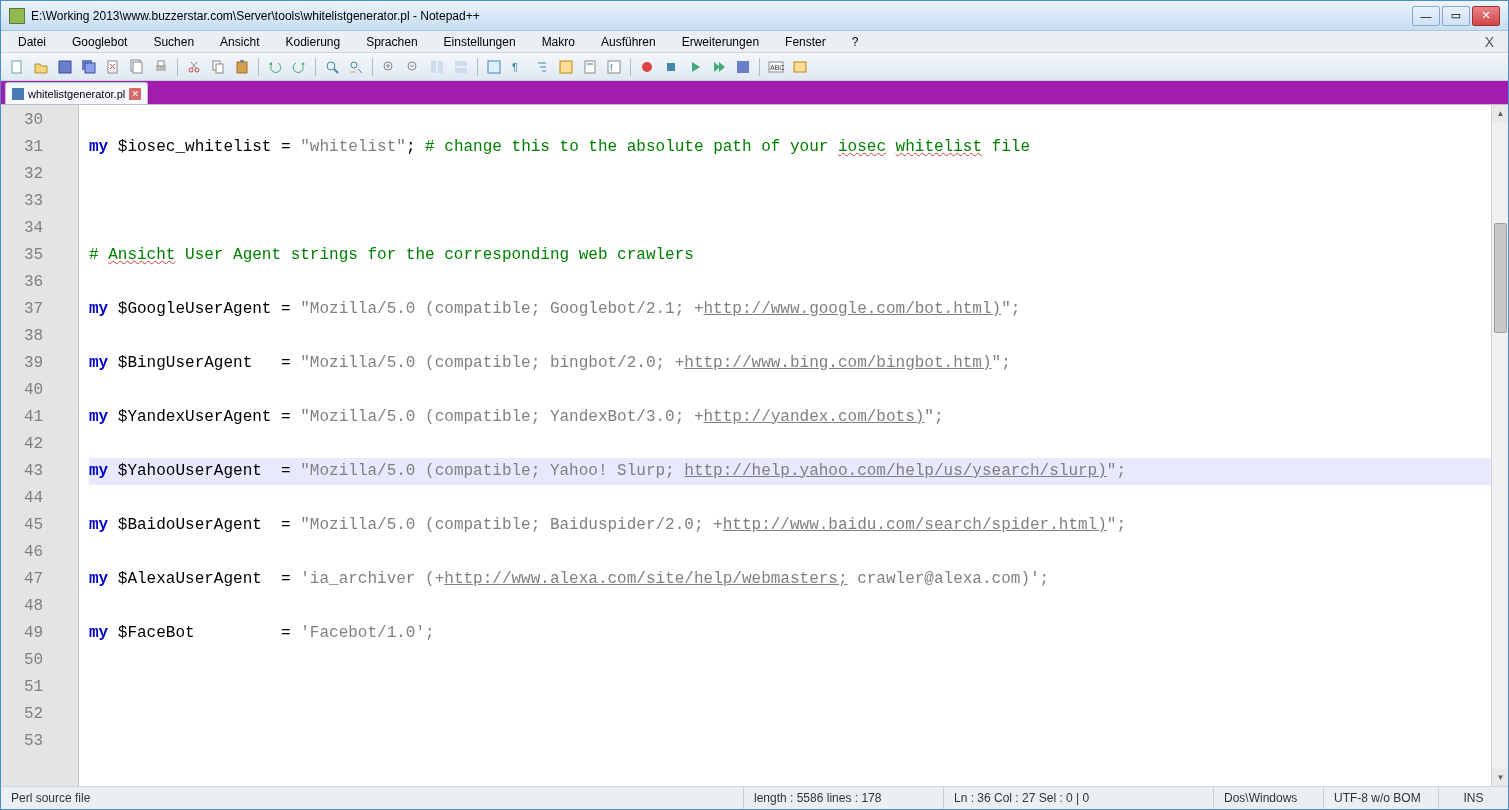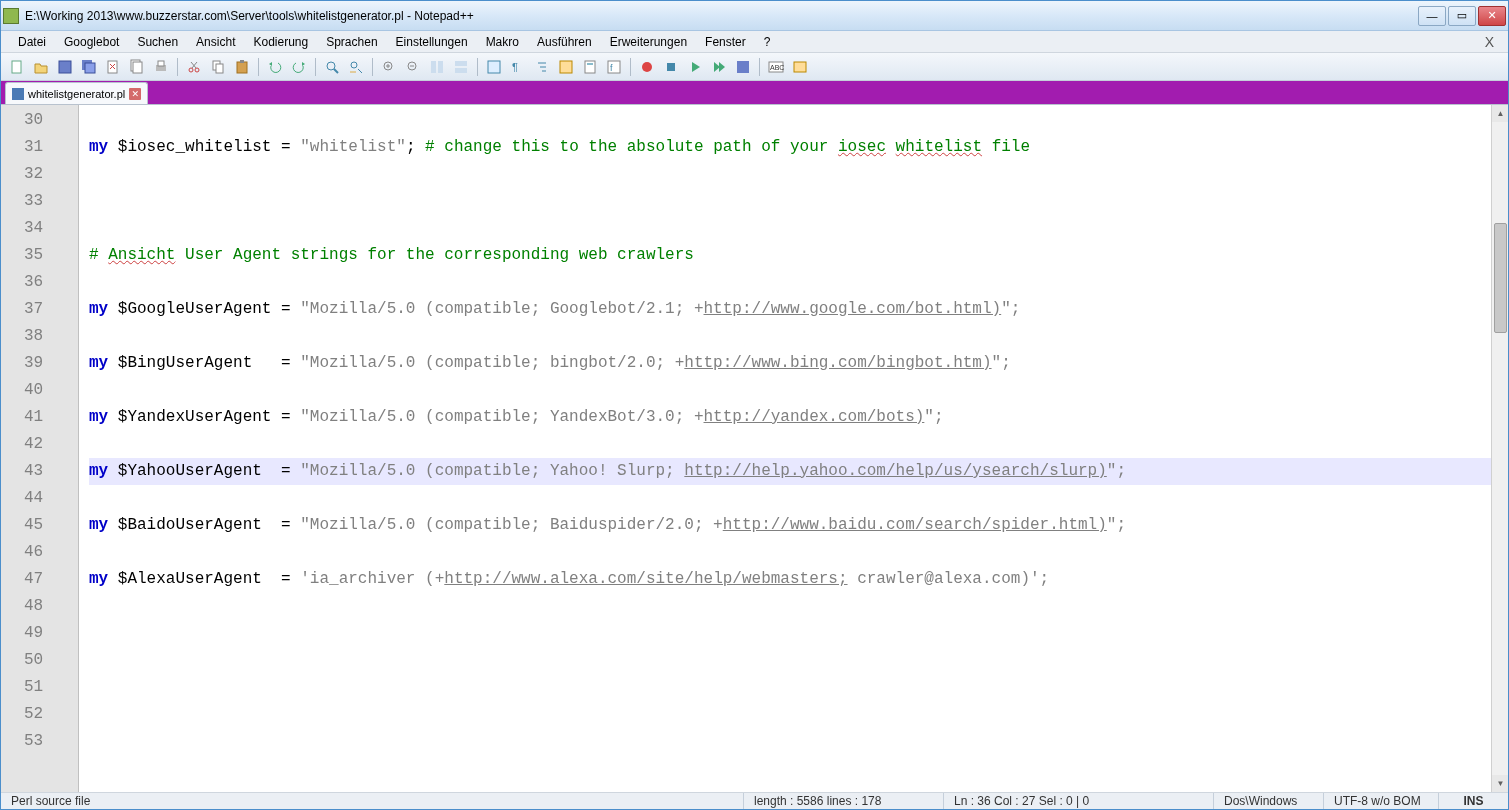--- a/index.html
+++ b/index.html
@@ -1,52 +1,52 @@
 <!DOCTYPE html>
 <html><head>
 <meta charset="utf-8">
 <style>
 * { margin: 0; padding: 0; box-sizing: border-box; }
 body { font-family: "Segoe UI", Tahoma, sans-serif; font-size: 12px; background: #fff; overflow: hidden; width: 1509px; height: 810px; }
 .window { width: 1509px; height: 810px; display: flex; flex-direction: column; border: 1px solid #4b8ecb; }
-.titlebar { height: 30px; background: linear-gradient(to bottom, #eef5fc 0%, #d8e8f8 50%, #c7ddf2 100%); display: flex; align-items: center; padding: 0 2px; border-bottom: 1px solid #a8c5e2; }
+.titlebar { height: 30px; background: linear-gradient(to bottom, #eef5fc 0%, #d8e8f8 50%, #c7ddf2 100%); display: flex; align-items: center; padding: 0 8px; border-bottom: 1px solid #a8c5e2; }
 .titlebar-icon { width: 16px; height: 16px; margin-right: 6px; background: #8fb84f; border: 1px solid #5a7a2f; }
 .titlebar-text { flex: 1; font-size: 12px; color: #000; }
 .win-controls { display: flex; gap: 2px; }
 .win-btn { width: 28px; height: 20px; display: flex; align-items: center; justify-content: center; font-size: 11px; border: 1px solid #8ba8c4; background: linear-gradient(#e8f1fb,#cfe2f5); border-radius: 2px; cursor: pointer; }
 .win-btn.close { background: linear-gradient(#e9868b,#cf4647); border-color: #a03030; color: #fff; }
-.menubar { height: 22px; background: #ebeff4; display: flex; align-items: center; padding: 0 8px; gap: 0; border-bottom: 1px solid #cfd6de; font-size: 12px; }
+.menubar { height: 22px; background: #ebeff4; display: flex; align-items: center; padding: 0 8px; gap: 8px; border-bottom: 1px solid #cfd6de; font-size: 12px; }
 .menubar .mitem { padding: 3px 9px; cursor: pointer; }
 .menubar .x-btn { margin-left: auto; padding: 2px 6px; cursor: pointer; color: #555; font-size: 14px; }
 .toolbar { height: 28px; background: linear-gradient(#f4f7fb,#dfe8f2); display: flex; align-items: center; padding: 0 6px; gap: 4px; border-bottom: 1px solid #c5cfda; }
 .tbtn { width: 20px; height: 20px; display: flex; align-items: center; justify-content: center; cursor: pointer; border-radius: 2px; }
 .tsep { width: 1px; height: 18px; background: #b0bcc9; margin: 0 2px; }
 .tabbar { height: 24px; background: #a21caf; display: flex; align-items: flex-end; padding: 0 4px; border-bottom: 1px solid #b8c2ce; }
 .tab { height: 22px; background: #f7f9fc; border: 1px solid #b8c2ce; border-bottom: none; border-radius: 3px 3px 0 0; display: flex; align-items: center; padding: 0 6px; gap: 4px; font-size: 11px; cursor: pointer; }
 .tab .ficon { width: 12px; height: 12px; background: #4a7ab5; }
 .tab .tclose { width: 12px; height: 12px; background: #d46a6a; color: #fff; font-size: 9px; display: flex; align-items: center; justify-content: center; border-radius: 1px; cursor: pointer; }
 .editor-wrap { flex: 1; display: flex; position: relative; overflow: hidden; border-bottom: 1px solid #cfd6de; }
 .gutter { width: 78px; background: #e4e4e4; border-right: 1px solid #c0c0c0; font-family: Consolas, "Courier New", monospace; font-size: 16px; color: #808080; text-align: center; padding-top: 2px; }
 .gutter .ln { height: 27px; padding-right: 12px; line-height: 27px; }
 .code { flex: 1; font-family: Consolas, "Courier New", monospace; font-size: 16px; line-height: 27px; padding-top: 2px; padding-left: 10px; white-space: pre; position: relative; overflow: hidden; }
 .code .row { height: 27px; }
 .code .row.hl { background: #e8e8ff; }
 .scrollbar-v { width: 17px; background: #f0f0f0; border-left: 1px solid #d0d0d0; position: relative; }
 .scroll-thumb { position: absolute; left: 2px; width: 13px; background: #c8c8c8; border: 1px solid #a0a0a0; border-radius: 2px; top: 118px; height: 110px; }
 .scroll-arrow { position: absolute; left: 0; width: 17px; height: 17px; background: #e8e8e8; display: flex; align-items: center; justify-content: center; font-size: 8px; color: #606060; cursor: pointer; }
 .scroll-arrow.up { top: 0; }
 .scroll-arrow.down { bottom: 0; }
-.statusbar { height: 16px; background: #ebeff4; display: flex; align-items: center; font-size: 12px; color: #333; }
+.statusbar { height: 22px; background: #ebeff4; display: flex; align-items: center; font-size: 12px; color: #333; }
 .statusbar .cell { padding: 0 10px; border-right: 1px solid #c5cfda; height: 100%; display: flex; align-items: center; }
 .statusbar .cell.first { width: 743px; }
 .statusbar .cell.stats { width: 200px; }
 .statusbar .cell.pos { width: 270px; }
 .statusbar .cell.eol { width: 110px; }
 .statusbar .cell.enc { width: 115px; }
-.statusbar .cell.mode { flex: 1; border-right: none; text-align: right; justify-content: center; font-weight: bold; }
+.statusbar .cell.mode { flex: 1; border-right: none; text-align: right; justify-content: center; }
 
 
 .kw { color: #0000c8; font-weight: bold; }
 .var { color: #000000; }
 .str { color: #808080; }
 .cmt { color: #008000; }
 .url { color: #808080; text-decoration: underline; }
 .squig { text-decoration: underline wavy #cc4040; text-decoration-thickness: 1px; }
 
 svg { display: block; }
@@ -312,20 +312,21 @@
     <div class="code">
 <div class="row"><span class="kw">my</span> <span class="var">$iosec_whitelist</span> <span>=</span> <span class="str">"whitelist"</span><span>;</span> <span class="cmt"><span># change this to the absolute path of your </span><span class="squig">iosec</span><span> </span><span class="squig">whitelist</span><span> file</span></span></div>
 <div class="row"></div>
 <div class="row"><span class="cmt"><span># </span><span class="squig">Ansicht</span><span> User Agent strings for the corresponding web crawlers</span></span></div>
 <div class="row"><span class="kw">my</span> <span class="var">$GoogleUserAgent</span><span> = </span><span class="str"><span>"Mozilla/5.0 (compatible; Googlebot/2.1; +</span><span class="url">http://www.google.com/bot.html)</span><span>";</span></span></div>
 <div class="row"><span class="kw">my</span> <span class="var">$BingUserAgent</span><span>   = </span><span class="str"><span>"Mozilla/5.0 (compatible; bingbot/2.0; +</span><span class="url">http://www.bing.com/bingbot.htm)</span><span>";</span></span></div>
 <div class="row"><span class="kw">my</span> <span class="var">$YandexUserAgent</span><span> = </span><span class="str"><span>"Mozilla/5.0 (compatible; YandexBot/3.0; +</span><span class="url">http://yandex.com/bots)</span><span>";</span></span></div>
 <div class="row hl"><span class="kw">my</span> <span class="var">$YahooUserAgent</span><span>  = </span><span class="str"><span>"Mozilla/5.0 (compatible; Yahoo! Slurp; </span><span class="url">http://help.yahoo.com/help/us/ysearch/slurp)</span><span>";</span></span></div>
 <div class="row"><span class="kw">my</span> <span class="var">$BaidoUserAgent</span><span>  = </span><span class="str"><span>"Mozilla/5.0 (compatible; Baiduspider/2.0; +</span><span class="url">http://www.baidu.com/search/spider.html)</span><span>";</span></span></div>
 <div class="row"><span class="kw">my</span> <span class="var">$AlexaUserAgent</span><span>  = </span><span class="str"><span>'ia_archiver (+</span><span class="url">http://www.alexa.com/site/help/webmasters;</span><span> crawler@alexa.com)';</span></span></div>
+<div class="row"><span class="kw">my</span> <span class="var">$FaceBot</span><span>         = </span><span class="str">'Facebot/1.0';</span></div>
 <div class="row"></div>
 <div class="row"></div>
 
 
 
 
 
 
 
 

